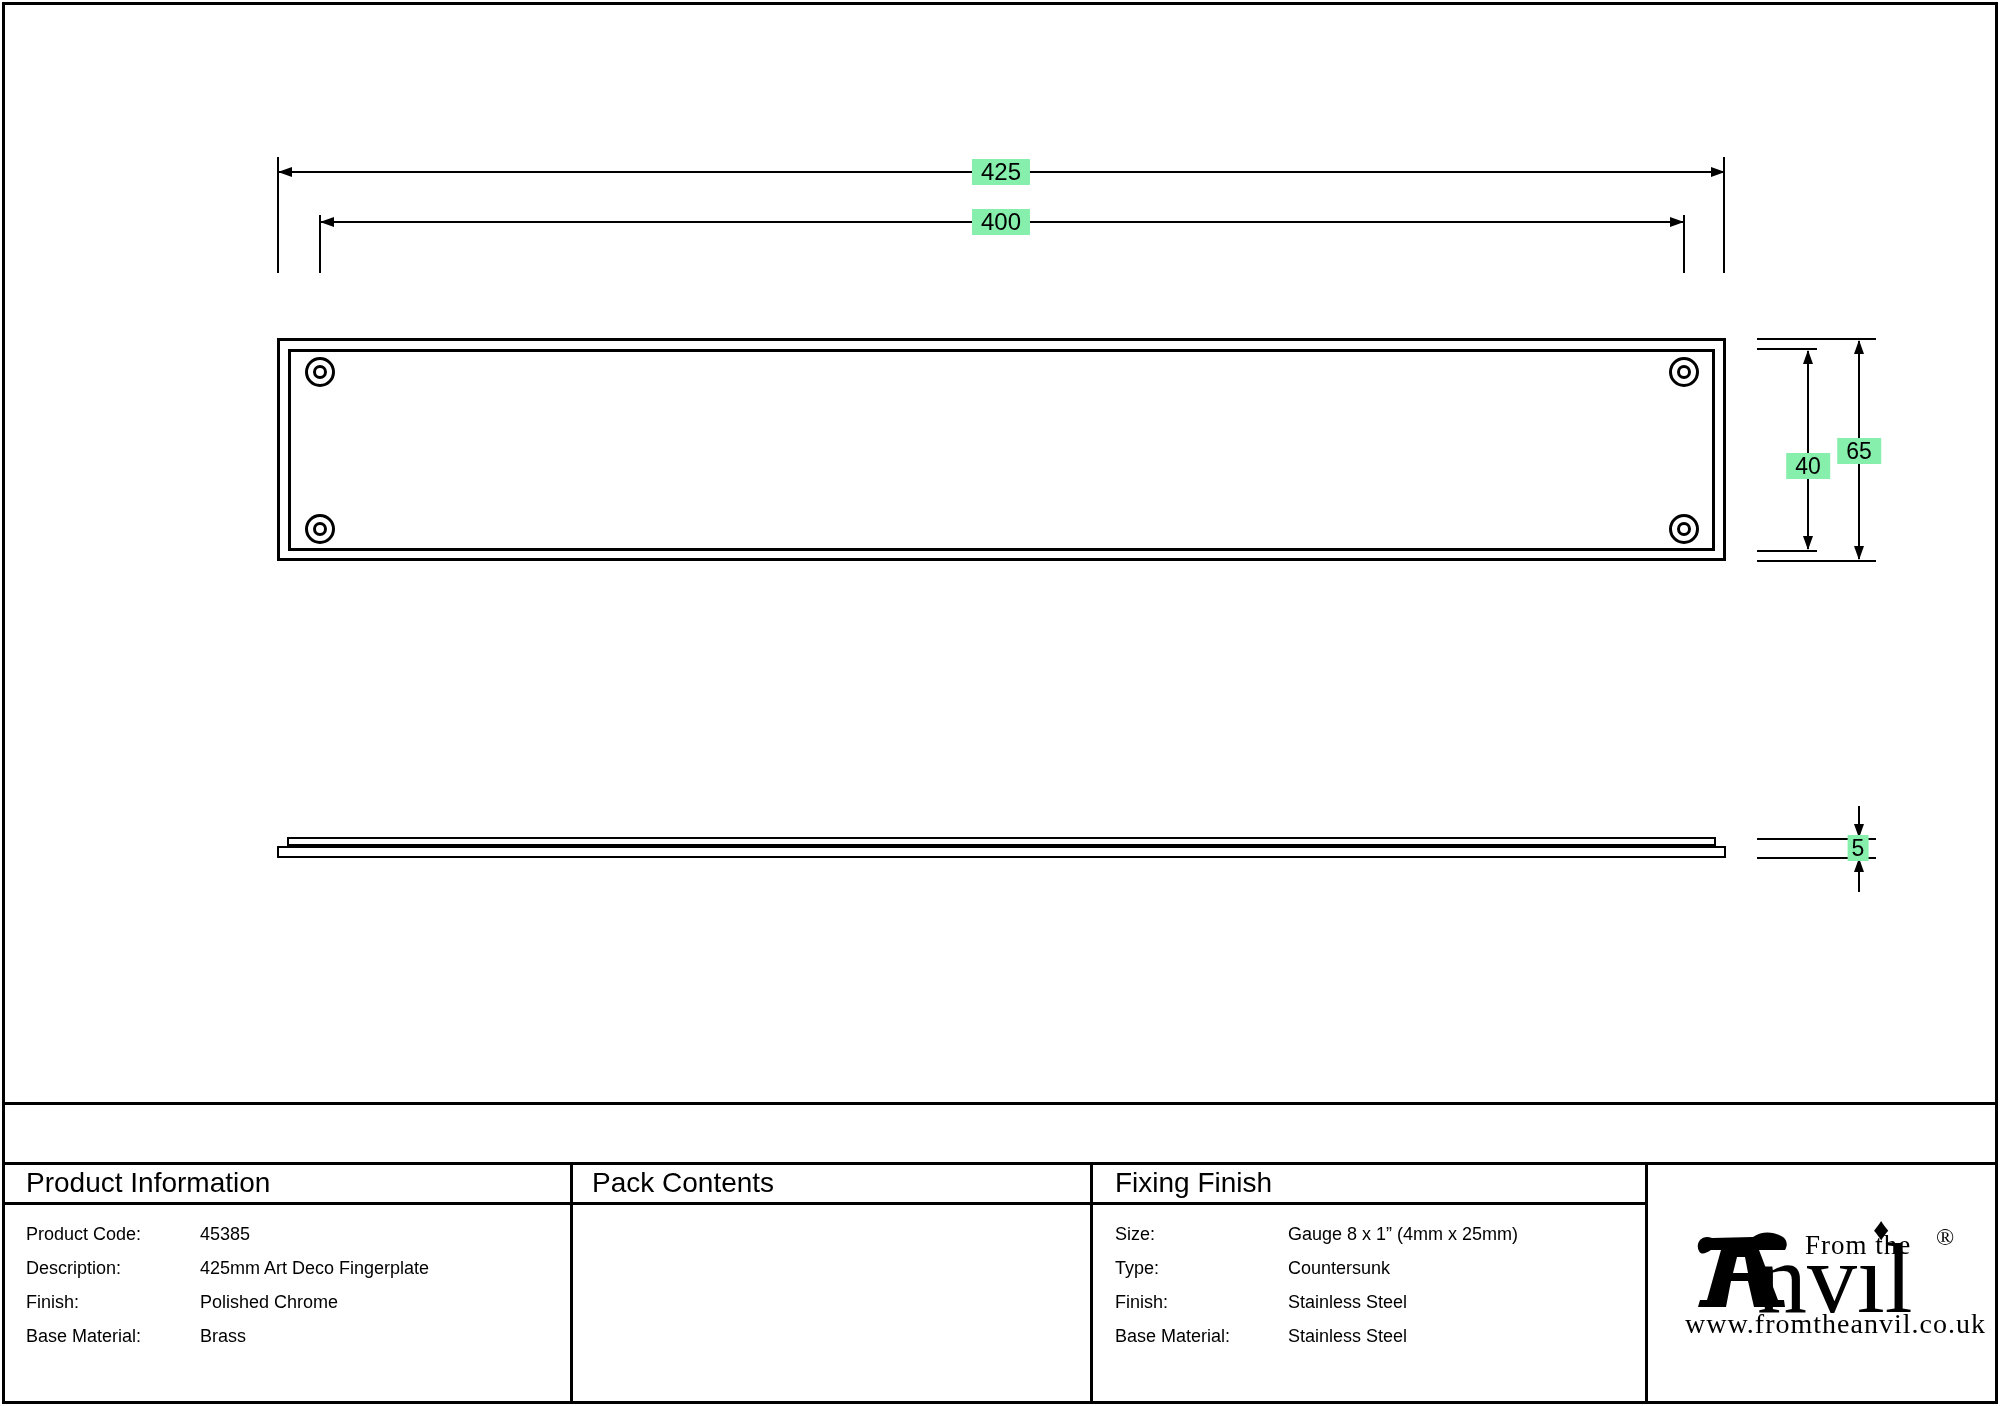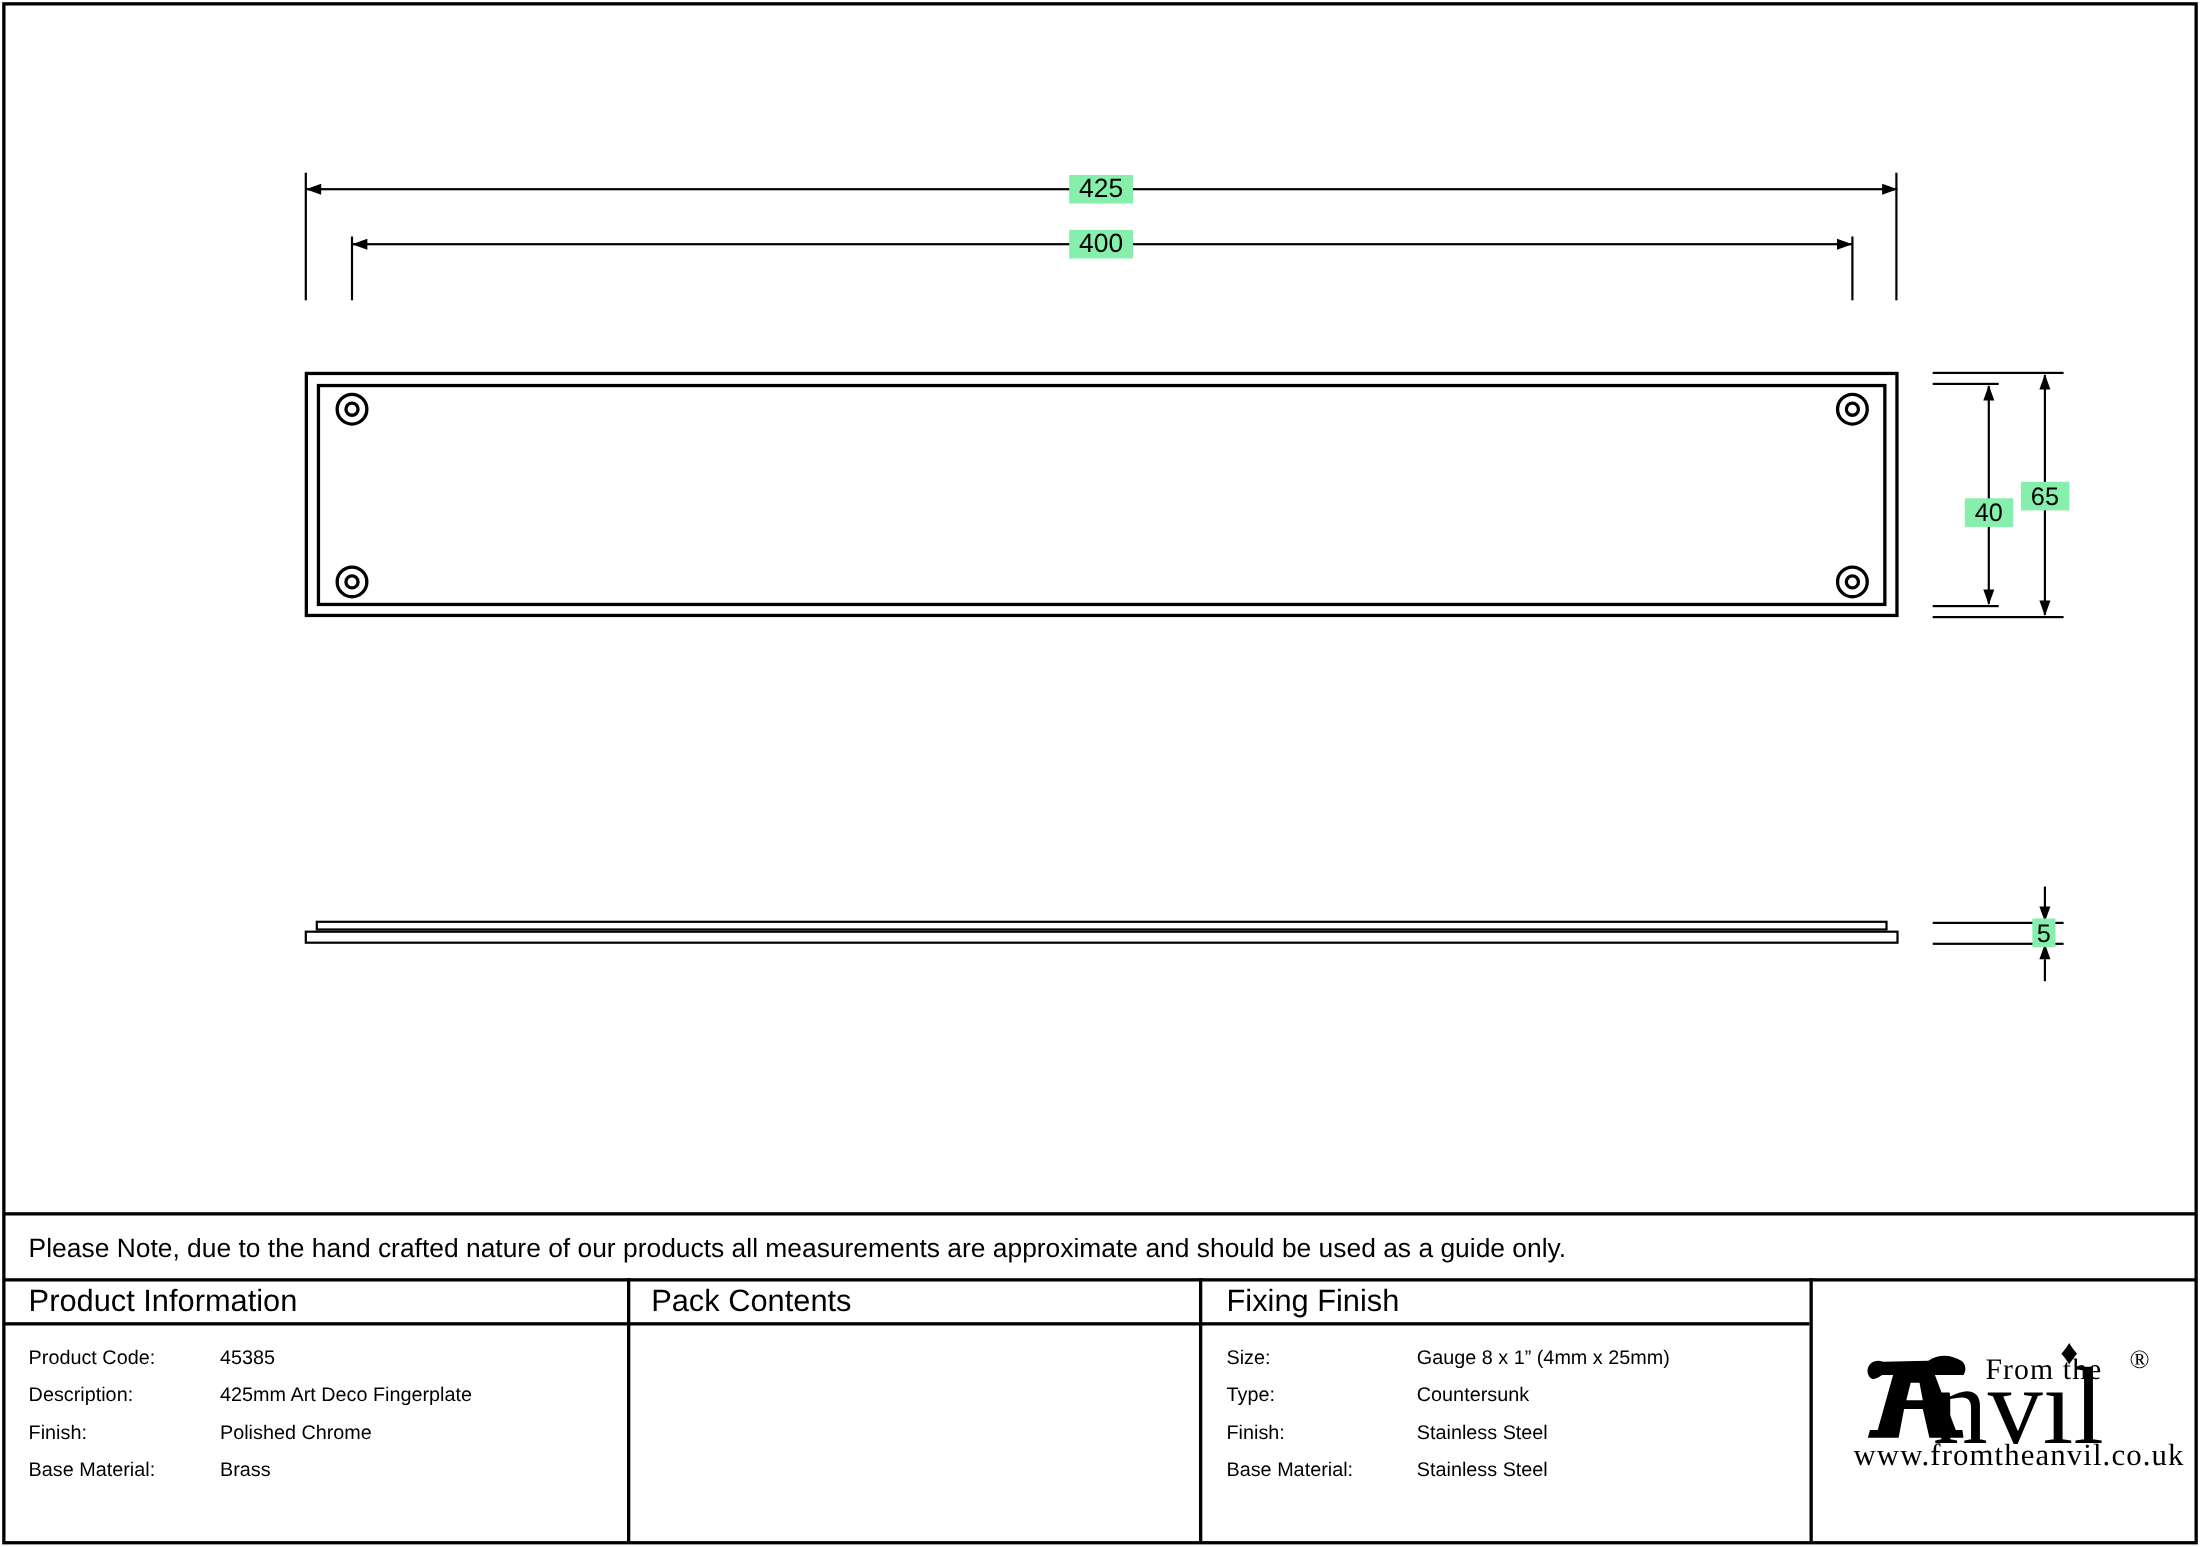--- a/index.html
+++ b/index.html
@@ -91,21 +91,20 @@
 
   <div class="hl" style="left:1757px;top:838px;width:119px;"></div>
   <div class="hl" style="left:1757px;top:857px;width:119px;"></div>
   <div class="vl" style="left:1858px;top:806px;height:20px;"></div>
   <div class="arr down" style="left:1854px;top:824px;"></div>
   <div class="vl" style="left:1858px;top:872px;height:20px;"></div>
   <div class="arr up" style="left:1854px;top:858px;"></div>
   <div class="dimlabel small" style="left:1858px;top:848px;padding:0 4px;">5</div>
 
   <div class="hl" style="left:3px;top:1102px;width:1994px;height:3px;"></div>
-  <div class="note-text" style="left:26px;top:1121px;">Please Note, due to the hand crafted nature of our products all measurements are approximate and should be used as a guide only.</div>
 
   <div class="hl" style="left:3px;top:1162px;width:1994px;height:3px;"></div>
   <div class="hl" style="left:3px;top:1202px;width:1642px;height:3px;"></div>
   <div class="vl" style="left:570px;top:1162px;width:3px;height:239px;"></div>
   <div class="vl" style="left:1090px;top:1162px;width:3px;height:239px;"></div>
   <div class="vl" style="left:1645px;top:1162px;width:3px;height:239px;"></div>
 
   <div class="th" style="left:26px;top:1168px;">Product Information</div>
   <div class="th" style="left:592px;top:1168px;">Pack Contents</div>
   <div class="th" style="left:1115px;top:1168px;">Fixing Finish</div>

